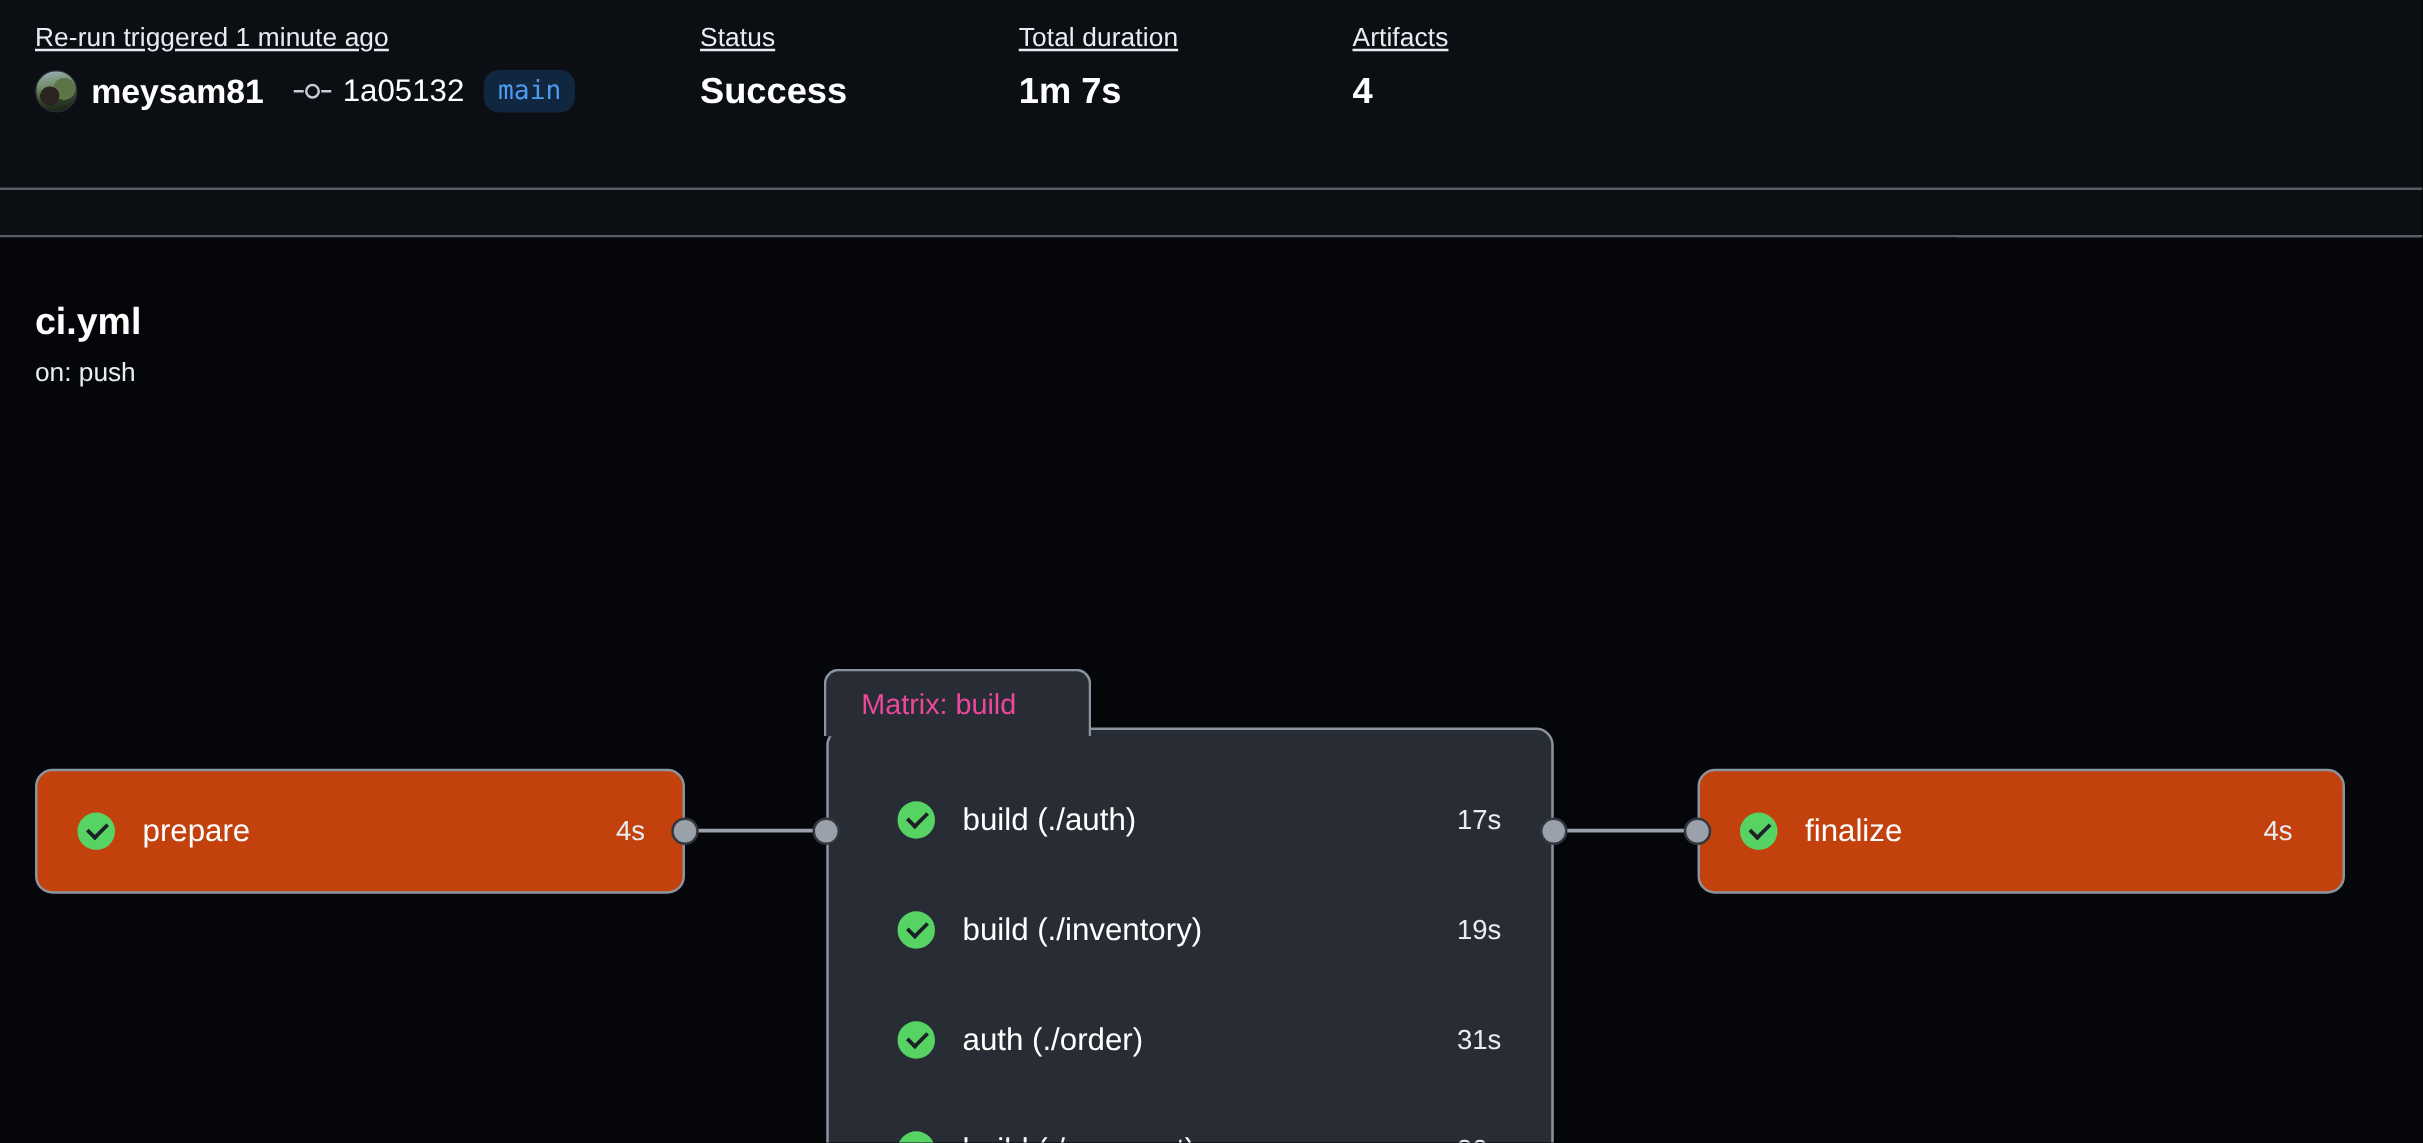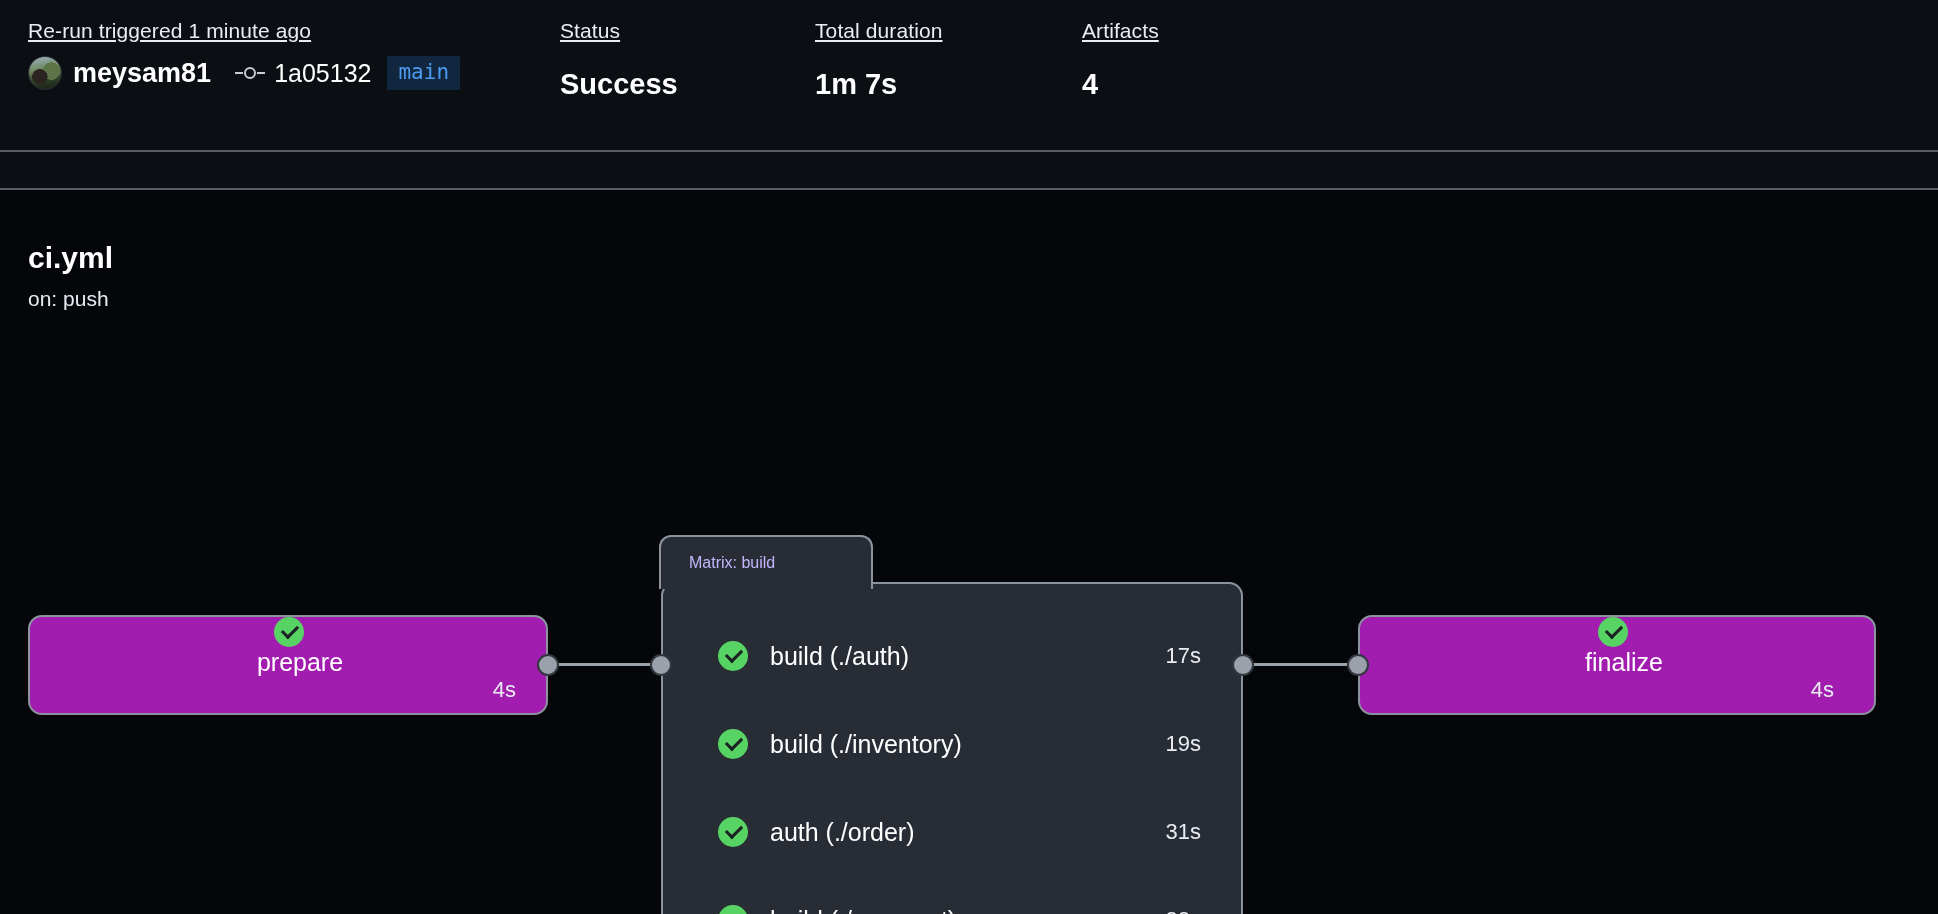--- a/index.html
+++ b/index.html
@@ -40,21 +40,21 @@
   .col-label {
     font-size: 21px;
     color: #e9edf3;
     line-height: 26px;
     letter-spacing: 0.1px;
     white-space: nowrap;
     text-decoration: underline;
   }
 
   .col-value {
-    margin-top: 23px;
+    margin-top: 12px;
     font-size: 29px;
     font-weight: bold;
     color: #ffffff;
     line-height: 34px;
     white-space: nowrap;
   }
 
   .actor-row {
     display: flex;
     align-items: center;
@@ -114,21 +114,21 @@
     font-size: 25px;
     color: #ffffff;
     margin-left: 9px;
     line-height: 30px;
     white-space: nowrap;
   }
 
   .branch-chip {
     margin-left: 16px;
     padding: 3px 11px 5px 11px;
-    border-radius: 1px;
+    border-radius: 12px;
     background: #11263f;
     color: #4d9bf0;
     font-family: "DejaVu Sans Mono", monospace;
     font-size: 21px;
     line-height: 26px;
     white-space: nowrap;
   }
 
   
   .rule {
@@ -170,26 +170,25 @@
     position: absolute;
     left: 28px; top: 96px;
     font-size: 21px;
     color: #e9edf3;
     line-height: 26px;
   }
 
   
   .node {
     position: absolute;
-    background: #a21caf;
+    background: #c2410c;
     border: 2px solid #8b949e;
     border-radius: 14px;
     display: flex;
     align-items: center;
-    flex-direction: column;
   }
 
   .node-status {
     flex: 0 0 30px;
     width: 30px; height: 30px;
     border-radius: 50%;
     background: #57d364;
     position: relative;
   }
   .node-status::after {
@@ -248,22 +247,22 @@
     left: 659px; top: 345px;
     width: 214px; height: 54px;
     background: #272c35;
     border: 2px solid #8b949e;
     border-bottom: none;
     border-radius: 12px 12px 0 0;
   }
   .matrix-tab-label {
     position: absolute;
     left: 28px; top: 12px;
-    font-size: 16px;
-    color: #c4b5fd;
+    font-size: 23px;
+    color: #ec4899;
     line-height: 28px;
     white-space: nowrap;
   }
   
   .tab-seam {
     position: absolute;
     left: 663px; top: 390px;
     width: 206px; height: 6px;
     background: #272c35;
   }

